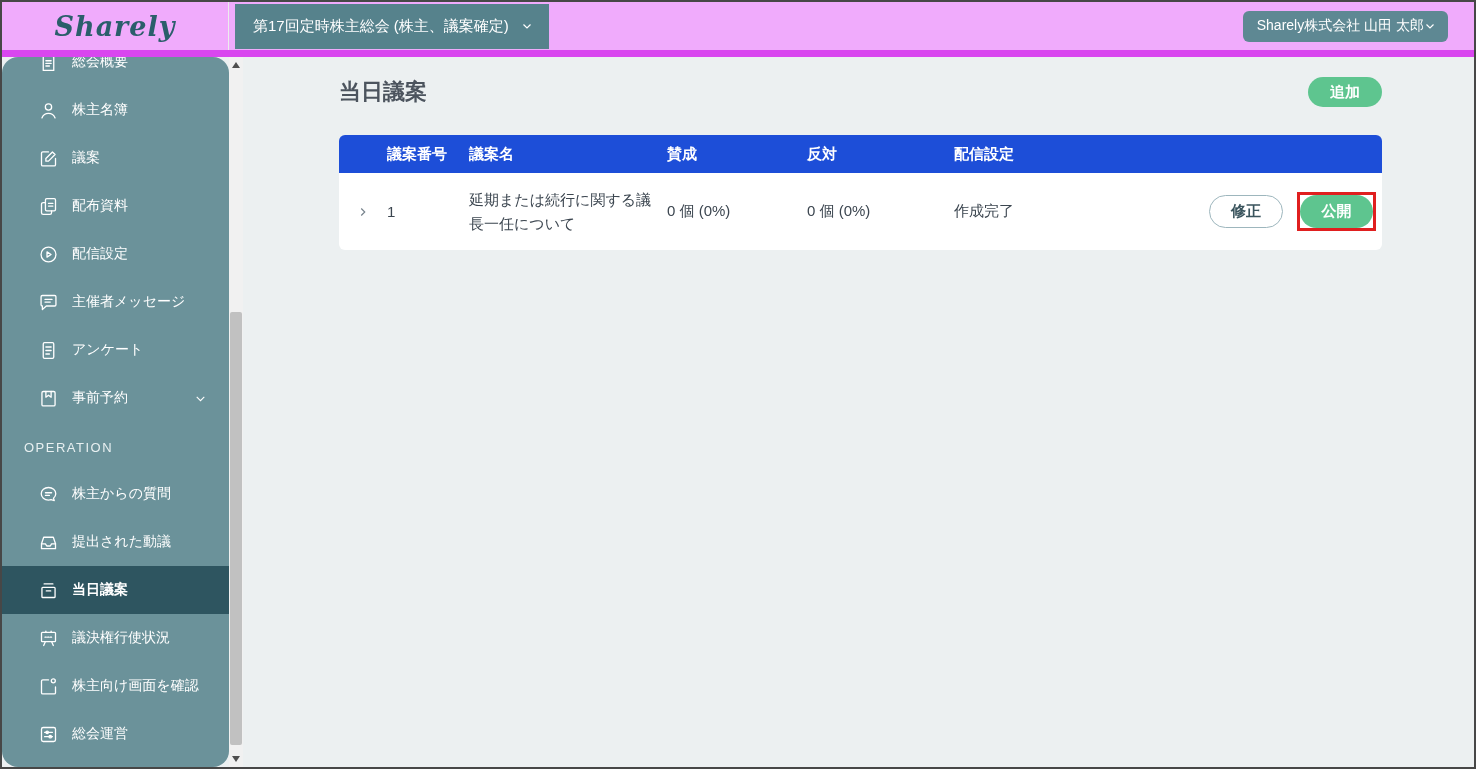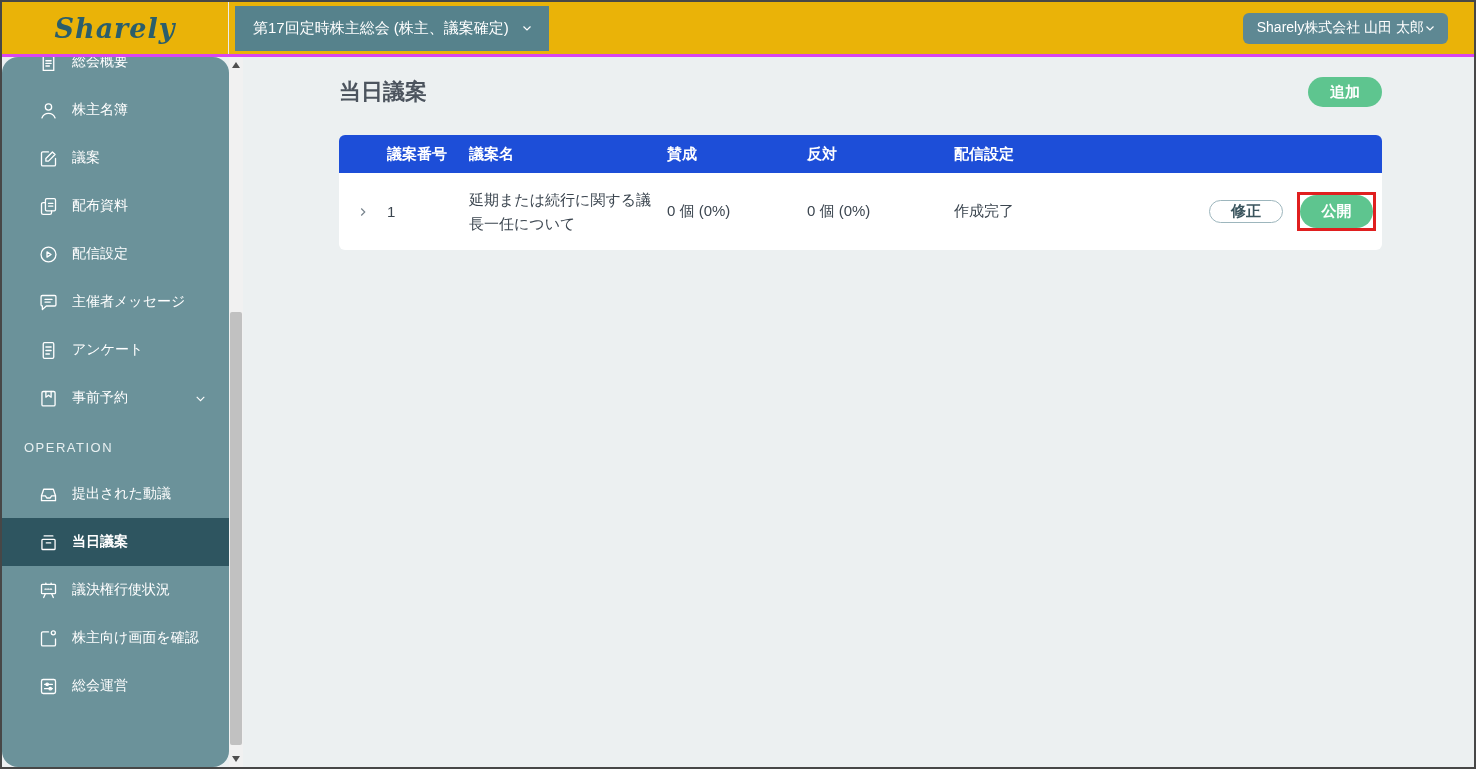--- a/index.html
+++ b/index.html
@@ -1,21 +1,21 @@
 <!DOCTYPE html>
 <html lang="ja"><head>
 <meta charset="utf-8">
 <style>
   * { margin:0; padding:0; box-sizing:border-box; }
   html,body { width:1476px; height:769px; overflow:hidden; }
   body { font-family:"Liberation Sans", sans-serif; }
   .frame { width:1476px; height:769px; border:2px solid #474747; background:#ecf0f1; display:flex; flex-direction:column; }
 
   
-  .topbar { height:55px; background:#eab308; display:flex; align-items:center; flex:0 0 55px; border-bottom:3px solid #d946ef; }
+  .topbar { height:55px; background:#f0abfc; display:flex; align-items:center; flex:0 0 55px; border-bottom:7px solid #d946ef; }
   .logo-zone { width:227px; height:100%; display:flex; align-items:center; justify-content:center; border-right:1px solid #ececec; }
   .logo { font-family:"DejaVu Serif", serif; font-style:italic; font-weight:bold; font-size:27px; color:#2b5e6b; letter-spacing:1px; }
   .meeting-select { margin-left:6px; height:45px; background:#56828c; color:#fff; display:flex; align-items:center; gap:12px; padding:0 16px 0 18px; font-size:15px; cursor:pointer; }
   .spacer { flex:1; }
   .user-menu { margin-right:26px; height:31px; background:#5e8893; color:#fff; border-radius:6px; display:flex; align-items:center; padding:0 12px 0 14px; font-size:14px; cursor:pointer; }
   .chev { width:12px; height:12px; stroke:#fff; stroke-width:2.4; fill:none; }
 
   
   .body-row { flex:1; display:flex; min-height:0; }
 
@@ -43,21 +43,21 @@
 
   .table { margin-top:28px; }
   .tgrid { display:grid; grid-template-columns:48px 82px 198px 140px 147px 190px 1fr; align-items:center; }
   .thead { background:#1d4ed8; color:#fff; height:38px; border-radius:6px 6px 0 0; font-size:15px; font-weight:bold; }
   .trow { background:#ffffff; min-height:77px; border-radius:0 0 6px 6px; font-size:15px; color:#3c4650; }
   .cell { padding-right:10px; }
   .expander { display:flex; align-items:center; justify-content:center; cursor:pointer; }
   .expander svg { width:14px; height:14px; stroke:#76828b; stroke-width:2; fill:none; }
   .name-cell { line-height:1.55; padding:12px 14px 12px 0; }
   .actions { display:flex; align-items:center; justify-content:flex-end; gap:14px; padding-right:6px; }
-  .btn-edit { height:23px; min-width:74px; padding:0 20px; background:#fff; border:1px solid #9db6bd; border-radius:17px; color:#3a545d; font-size:15px; font-weight:bold; cursor:pointer; font-family:inherit;text-align:center; }
+  .btn-edit { height:33px; min-width:74px; padding:0 20px; background:#fff; border:1px solid #9db6bd; border-radius:17px; color:#3a545d; font-size:15px; font-weight:bold; cursor:pointer; font-family:inherit;text-align:center; }
   .highlight-box { border:3px solid #e01f1f; display:inline-flex; }
   .btn-publish { height:33px; min-width:73px; padding:0 19px; background:#5ec58f; border:none; border-radius:17px; color:#fff; font-size:15px; font-weight:bold; cursor:pointer; font-family:inherit; }
 </style>
 </head>
 <body>
 
 <div class="frame">
 
   <div class="topbar">
     <div class="logo-zone">
@@ -138,20 +138,27 @@
               <path d="M9 4v6.5l3-2.2 3 2.2V4"></path>
             </svg>
           <span>事前予約</span>
           <svg class="item-chev" viewBox="0 0 24 24">
               <polyline points="5 9 12 16 19 9"></polyline>
             </svg>
         </div>
 
         <div class="section-label">OPERATION</div>
 
+        <div class="nav-item">
+          <svg class="ic" viewBox="0 0 24 24">
+              <path d="M12 4c-4.7 0-8.3 3-8.3 7.2 0 4.1 3.6 7.2 8.3 7.2 1 0 2-.15 2.9-.45L18.6 19l-.9-2.7c1.6-1.3 2.6-3.1 2.6-5.1C20.3 7 16.7 4 12 4z"></path>
+              <path d="M8.5 10h7M8.5 13h4.5"></path>
+            </svg>
+          <span>株主からの質問</span>
+        </div>
         <div class="nav-item">
           <svg class="ic" viewBox="0 0 24 24">
               <path d="M4 13.5 6.5 6h11L20 13.5V19H4z"></path>
               <path d="M4 13.5h4.5l1.5 2.5h4l1.5-2.5H20"></path>
             </svg>
           <span>提出された動議</span>
         </div>
         <div class="nav-item selected">
           <svg class="ic" viewBox="0 0 24 24">
               <path d="M7 4.5h10"></path>

